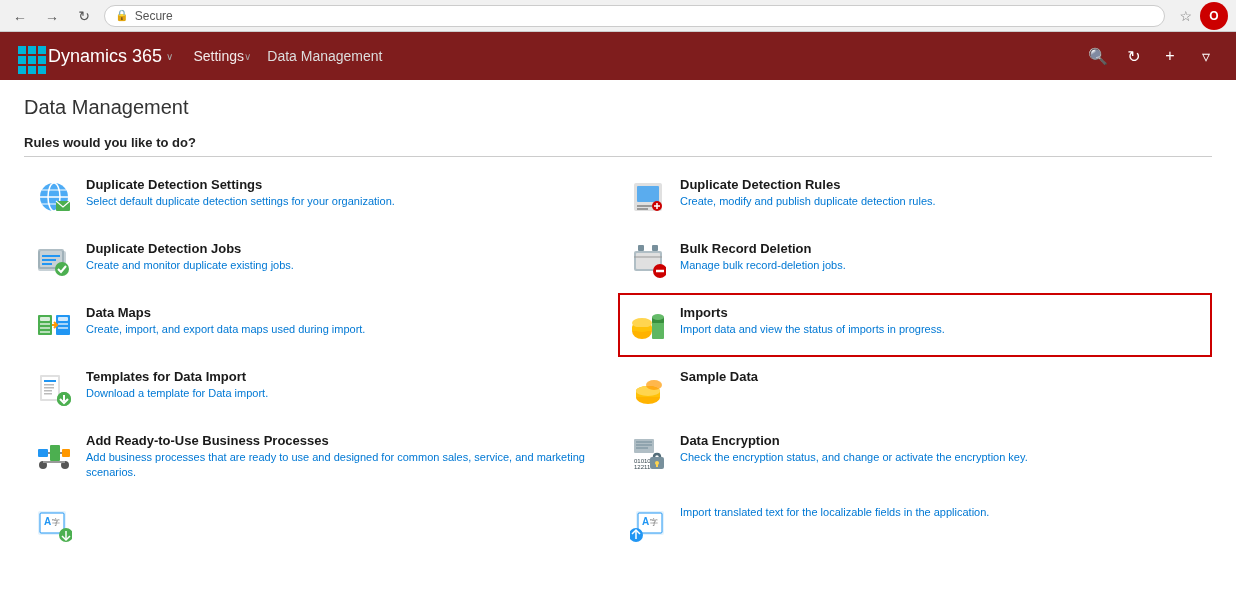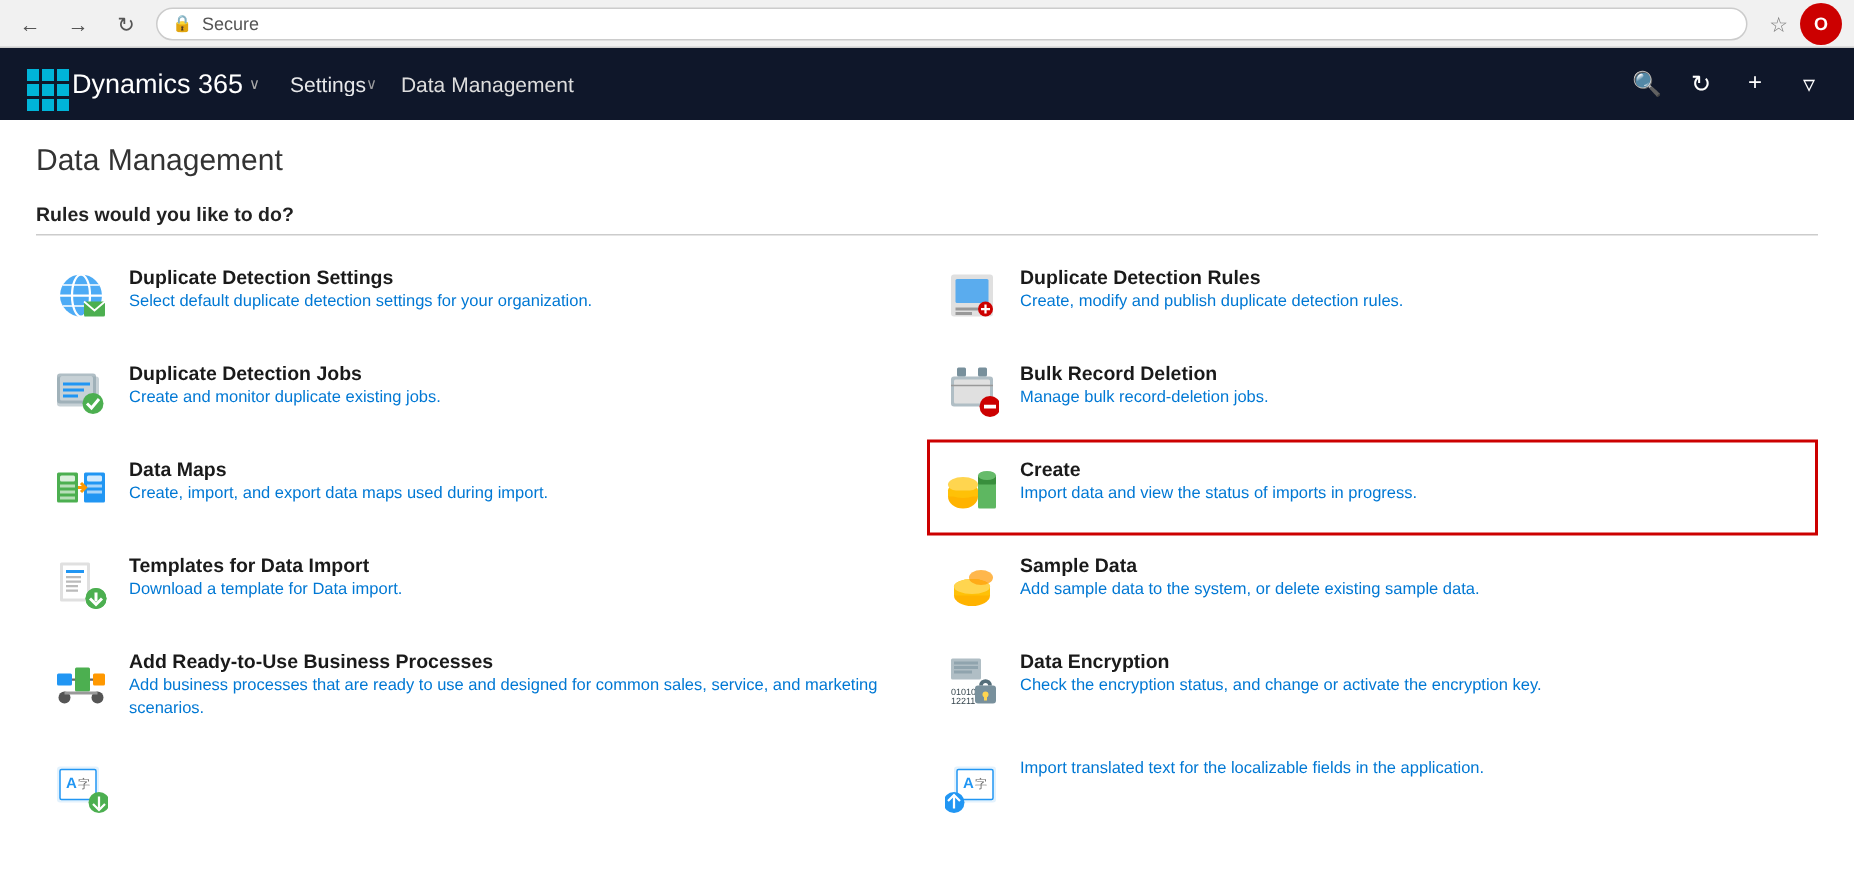--- a/index.html
+++ b/index.html
@@ -39,21 +39,21 @@
       color: #333;
     }
     .lock-icon { color: #4CAF50; font-size: 11px; }
     .browser-address-text { flex: 1; color: #555; }
     .browser-star { color: #777; font-size: 14px; margin-left: 6px; }
     .browser-menu-icon { width: 28px; height: 28px; border-radius: 50%; background: #cc0000; display: flex; align-items: center; justify-content: center; color: white; font-size: 12px; font-weight: bold; }
 
     
     .top-nav {
       height: 48px;
-      background: #0f172a;
+      background: #7f1d1d;
       display: flex;
       align-items: center;
       padding: 0 12px;
       gap: 0;
       color: white;
     }
     .nav-grid-icon {
       width: 32px; height: 32px;
       display: grid;
       grid-template-columns: repeat(3, 8px);
@@ -310,21 +310,21 @@
       <ellipse cx="12" cy="24" rx="10" ry="8" fill="#FFB300"></ellipse>
       <ellipse cx="12" cy="20" rx="10" ry="5" fill="#FFC107"></ellipse>
       <ellipse cx="12" cy="16" rx="10" ry="5" fill="#FFD54F"></ellipse>
       <rect x="2" y="20" width="20" height="4" fill="#FFC107"></rect>
       <rect x="22" y="10" width="12" height="22" rx="1" fill="#4CAF50" opacity="0.9"></rect>
       <rect x="22" y="10" width="12" height="6" rx="1" fill="#388E3C"></rect>
       <ellipse cx="28" cy="10" rx="6" ry="3" fill="#66BB6A"></ellipse>
     </svg>
       </div>
       <div class="item-text">
-        <div class="item-title">Create</div>
+        <div class="item-title">Imports</div>
         <div class="item-desc">Import data and view the status of imports in progress.</div>
       </div>
     </div>
       <div class="item-row">
       <div class="item-icon">
         <svg viewBox="0 0 36 36" width="36" height="36" xmlns="http://www.w3.org/2000/svg">
       <rect x="4" y="4" width="20" height="26" rx="1" fill="#e0e0e0"></rect>
       <rect x="6" y="6" width="16" height="22" fill="#fff"></rect>
       <rect x="8" y="9" width="12" height="2" fill="#2196F3"></rect>
       <rect x="8" y="13" width="10" height="1.5" fill="#bbb"></rect>
@@ -351,21 +351,20 @@
         <svg viewBox="0 0 36 36" width="36" height="36" xmlns="http://www.w3.org/2000/svg">
       <ellipse cx="18" cy="26" rx="12" ry="7" fill="#FFB300"></ellipse>
       <ellipse cx="18" cy="20" rx="12" ry="5" fill="#FFC107"></ellipse>
       <rect x="6" y="20" width="24" height="6" fill="#FFC107"></rect>
       <ellipse cx="18" cy="20" rx="12" ry="5" fill="#FFD54F"></ellipse>
       <ellipse cx="24" cy="14" rx="8" ry="5" fill="#FF9800" opacity="0.7"></ellipse>
     </svg>
       </div>
       <div class="item-text">
         <div class="item-title">Sample Data</div>
-        <div class="item-desc">Add sample data to the system, or delete existing sample data.</div>
       </div>
     </div>
       <div class="item-row">
       <div class="item-icon">
         <svg viewBox="0 0 36 36" width="36" height="36" xmlns="http://www.w3.org/2000/svg">
       <rect x="2" y="14" width="10" height="8" rx="1" fill="#2196F3"></rect>
       <rect x="14" y="10" width="10" height="16" rx="1" fill="#4CAF50"></rect>
       <rect x="26" y="14" width="8" height="8" rx="1" fill="#FF9800"></rect>
       <line x1="12" y1="18" x2="14" y2="18" stroke="#666" stroke-width="1.5"></line>
       <line x1="24" y1="18" x2="26" y2="18" stroke="#666" stroke-width="1.5"></line>

